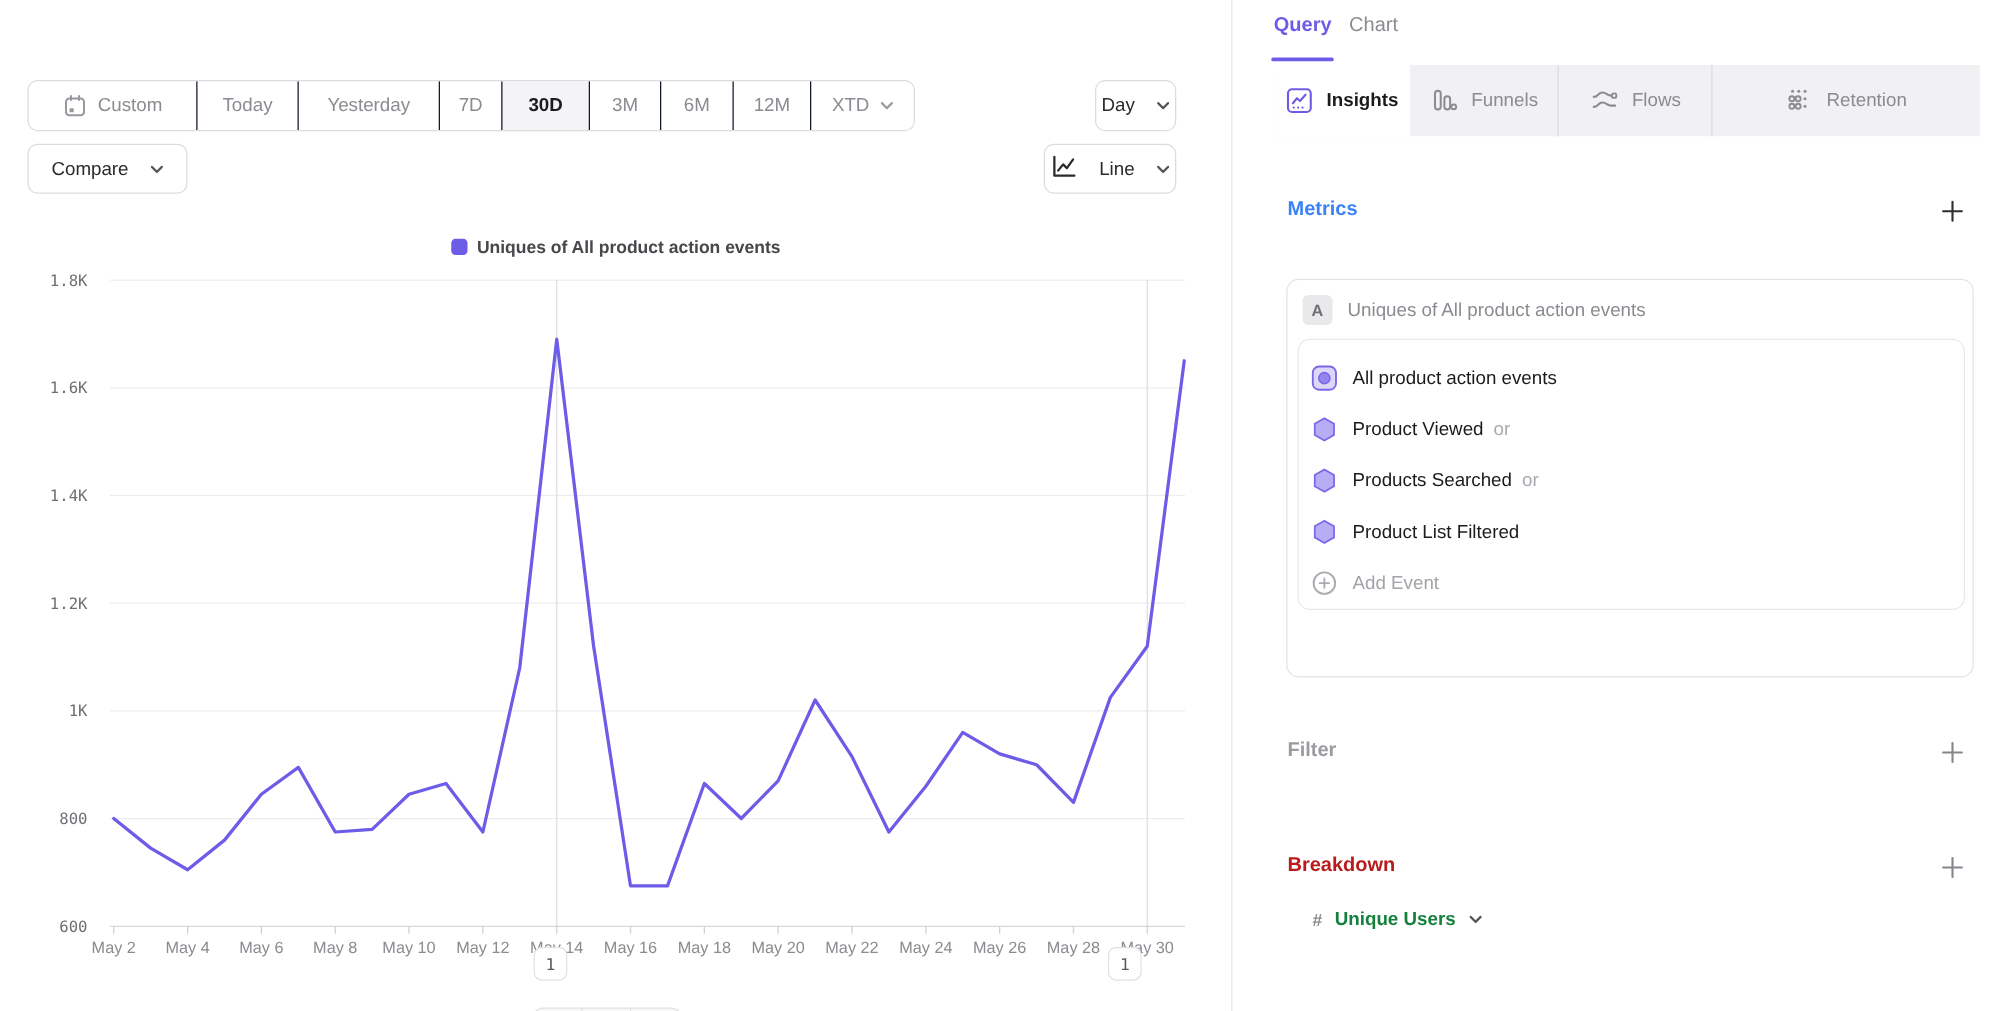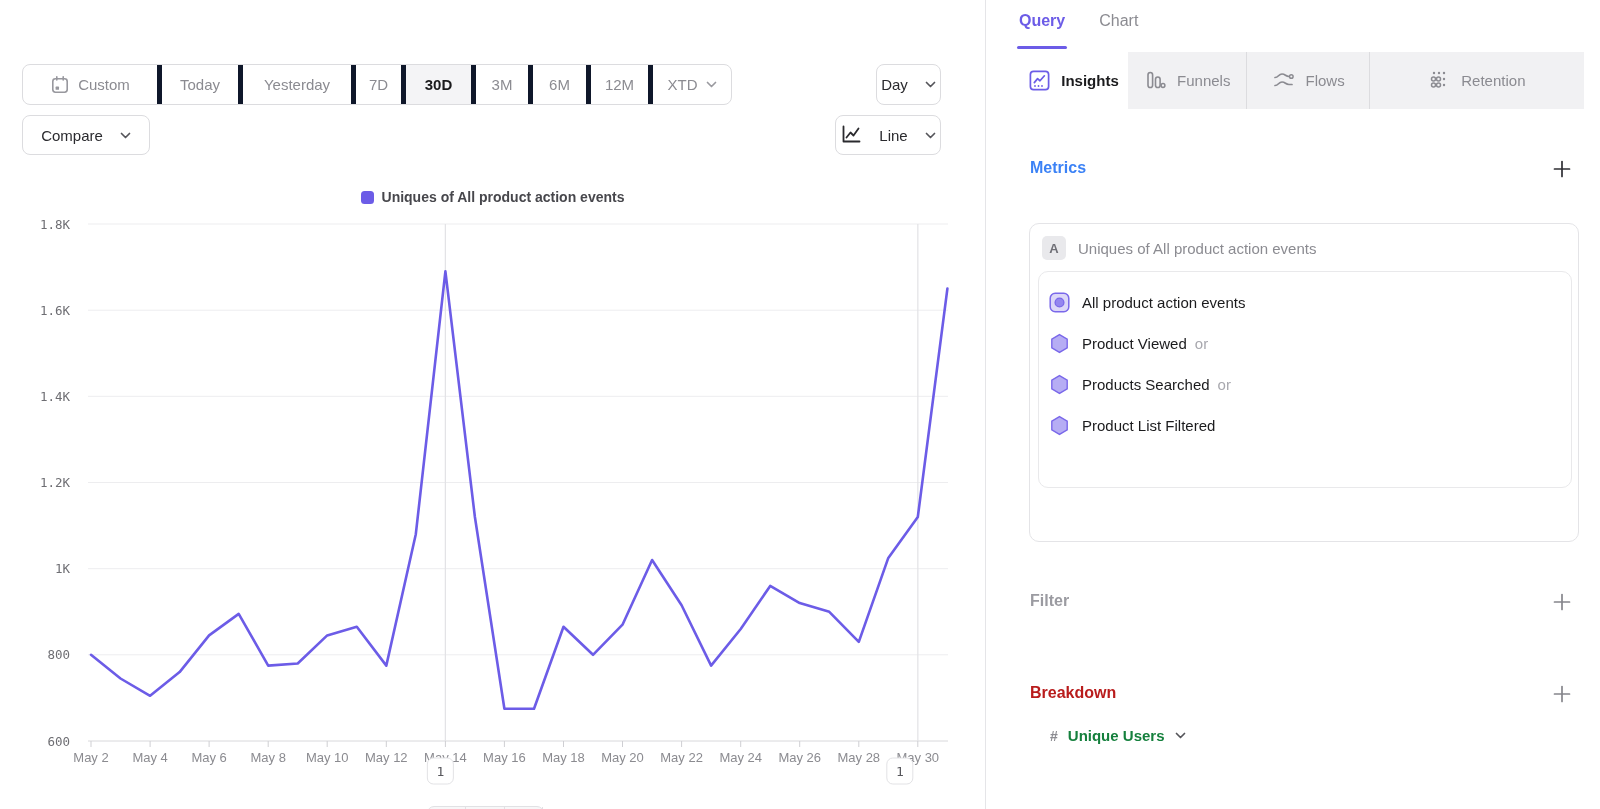--- a/index.html
+++ b/index.html
@@ -6,21 +6,21 @@
   html,body { background:#fff; }
   body { font-family:"Liberation Sans", sans-serif; color:#1b1b1d; }
   #app { position:relative; width:1600px; height:809px; background:#fff; overflow:hidden; }
 
   
   #main { position:absolute; left:0; top:0; width:985px; height:809px; background:#fff; }
 
   .seg-control { position:absolute; left:22px; top:64px; height:41px; display:flex;
     border:1px solid #dcdcdf; border-radius:8px; background:#fff; overflow:hidden; }
   .seg { display:flex; align-items:center; justify-content:center; gap:8px;
-    font-size:15px; color:#8b8b91; border-left:5px solid #0f172a; cursor:pointer; white-space:nowrap; }
+    font-size:15px; color:#8b8b91; border-left:1px solid #0f172a; cursor:pointer; white-space:nowrap; }
   .seg:first-child { border-left:none; }
   .seg.active { background:#f4f4f6; color:#1b1b1d; font-weight:700; }
 
   .btn { position:absolute; display:flex; align-items:center; justify-content:center; gap:17px;
     border:1px solid #dcdcdf; border-radius:8px; background:#fff; font-size:15px; color:#2a2a2e; cursor:pointer; }
   #day-btn { left:876px; top:64px; width:65px; height:41px; }
   #compare-btn { left:22px; top:115px; width:128px; height:40px; }
   #line-btn { left:835px; top:115px; width:106px; height:40px; }
 
   .chev { display:inline-block; line-height:0; color:#55555a; }
@@ -36,21 +36,21 @@
   .xtick-label { font-family:"Liberation Sans", sans-serif; font-size:13px; fill:#8b8b90; }
   .badge-label { font-family:"DejaVu Sans Mono", monospace; font-size:13px; fill:#57575c; }
 
   #bottom-pill { position:absolute; left:427px; top:806px; width:117px; height:14px;
     background:#f7f7f8; border:1px solid #e1e1e4; border-radius:7px 7px 0 0; display:flex; }
   #bottom-pill i { width:39px; border-right:1px solid #e1e1e4; }
 
   
   #qpanel { position:absolute; left:985px; top:0; width:615px; height:809px;
     border-left:1px solid #e5e5e8; background:#fff; }
-  #qc-tabs { position:absolute; left:33px; top:12px; display:flex; gap:34px; }
+  #qc-tabs { position:absolute; left:33px; top:12px; display:flex; gap:14px; }
   .qc-tab { font-size:16px; color:#8b8b91; cursor:pointer; padding-bottom:10px; position:relative; }
   .qc-tab.active { color:#6c5ce7; font-weight:700; }
   .qc-tab.active::after { content:""; position:absolute; left:-2px; right:-2px; bottom:-9px;
     height:3.5px; background:#6c5ce7; border-radius:2px; }
 
   #report-tabs { position:absolute; left:33px; top:52px; right:16px; height:57px; display:flex;
     background:#f1f1f3; border-radius:8px 0 0 0; }
   .rtab { display:flex; align-items:center; justify-content:center; gap:10px; font-size:15px;
     color:#8b8b91; border-right:1px solid #dcdcdf; cursor:pointer; }
   .rtab:last-child { border-right:none; }
@@ -308,20 +308,28 @@
             </svg>
             <span class="ename">Products Searched</span>
             <span class="esuffix">or</span>
           </div>
           <div class="event-row">
             <svg width="21" height="21">
               <polygon points="10.5,1.6 18.2,6.05 18.2,14.95 10.5,19.4 2.8,14.95 2.8,6.05" fill="#b6adf4" stroke="#7a68ea" stroke-width="1.4"></polygon>
             </svg>
             <span class="ename">Product List Filtered</span>
           </div>
+          <div class="event-row placeholder">
+            <svg width="21" height="21">
+              <circle cx="10.5" cy="10.5" r="8.6" fill="none" stroke="#ababb1" stroke-width="1.5" stroke-linecap="round" stroke-linejoin="round"></circle>
+              <line x1="10.5" y1="6.8" x2="10.5" y2="14.2" fill="none" stroke="#ababb1" stroke-width="1.5" stroke-linecap="round" stroke-linejoin="round"></line>
+              <line x1="6.8" y1="10.5" x2="14.2" y2="10.5" fill="none" stroke="#ababb1" stroke-width="1.5" stroke-linecap="round" stroke-linejoin="round"></line>
+            </svg>
+            <span class="ename">Add Event</span>
+          </div>
         </div>
       <div id="agg-row">
         <span id="agg-hash">#</span>
         <span id="agg-label">Unique Users</span>
         <span class="chev">
             <svg width="11" height="7">
               <polyline points="1.5,1.5 5.5,5.5 9.5,1.5" fill="none" stroke="currentColor" stroke-width="1.7" stroke-linecap="round" stroke-linejoin="round"></polyline>
             </svg>
           </span>
       </div>

